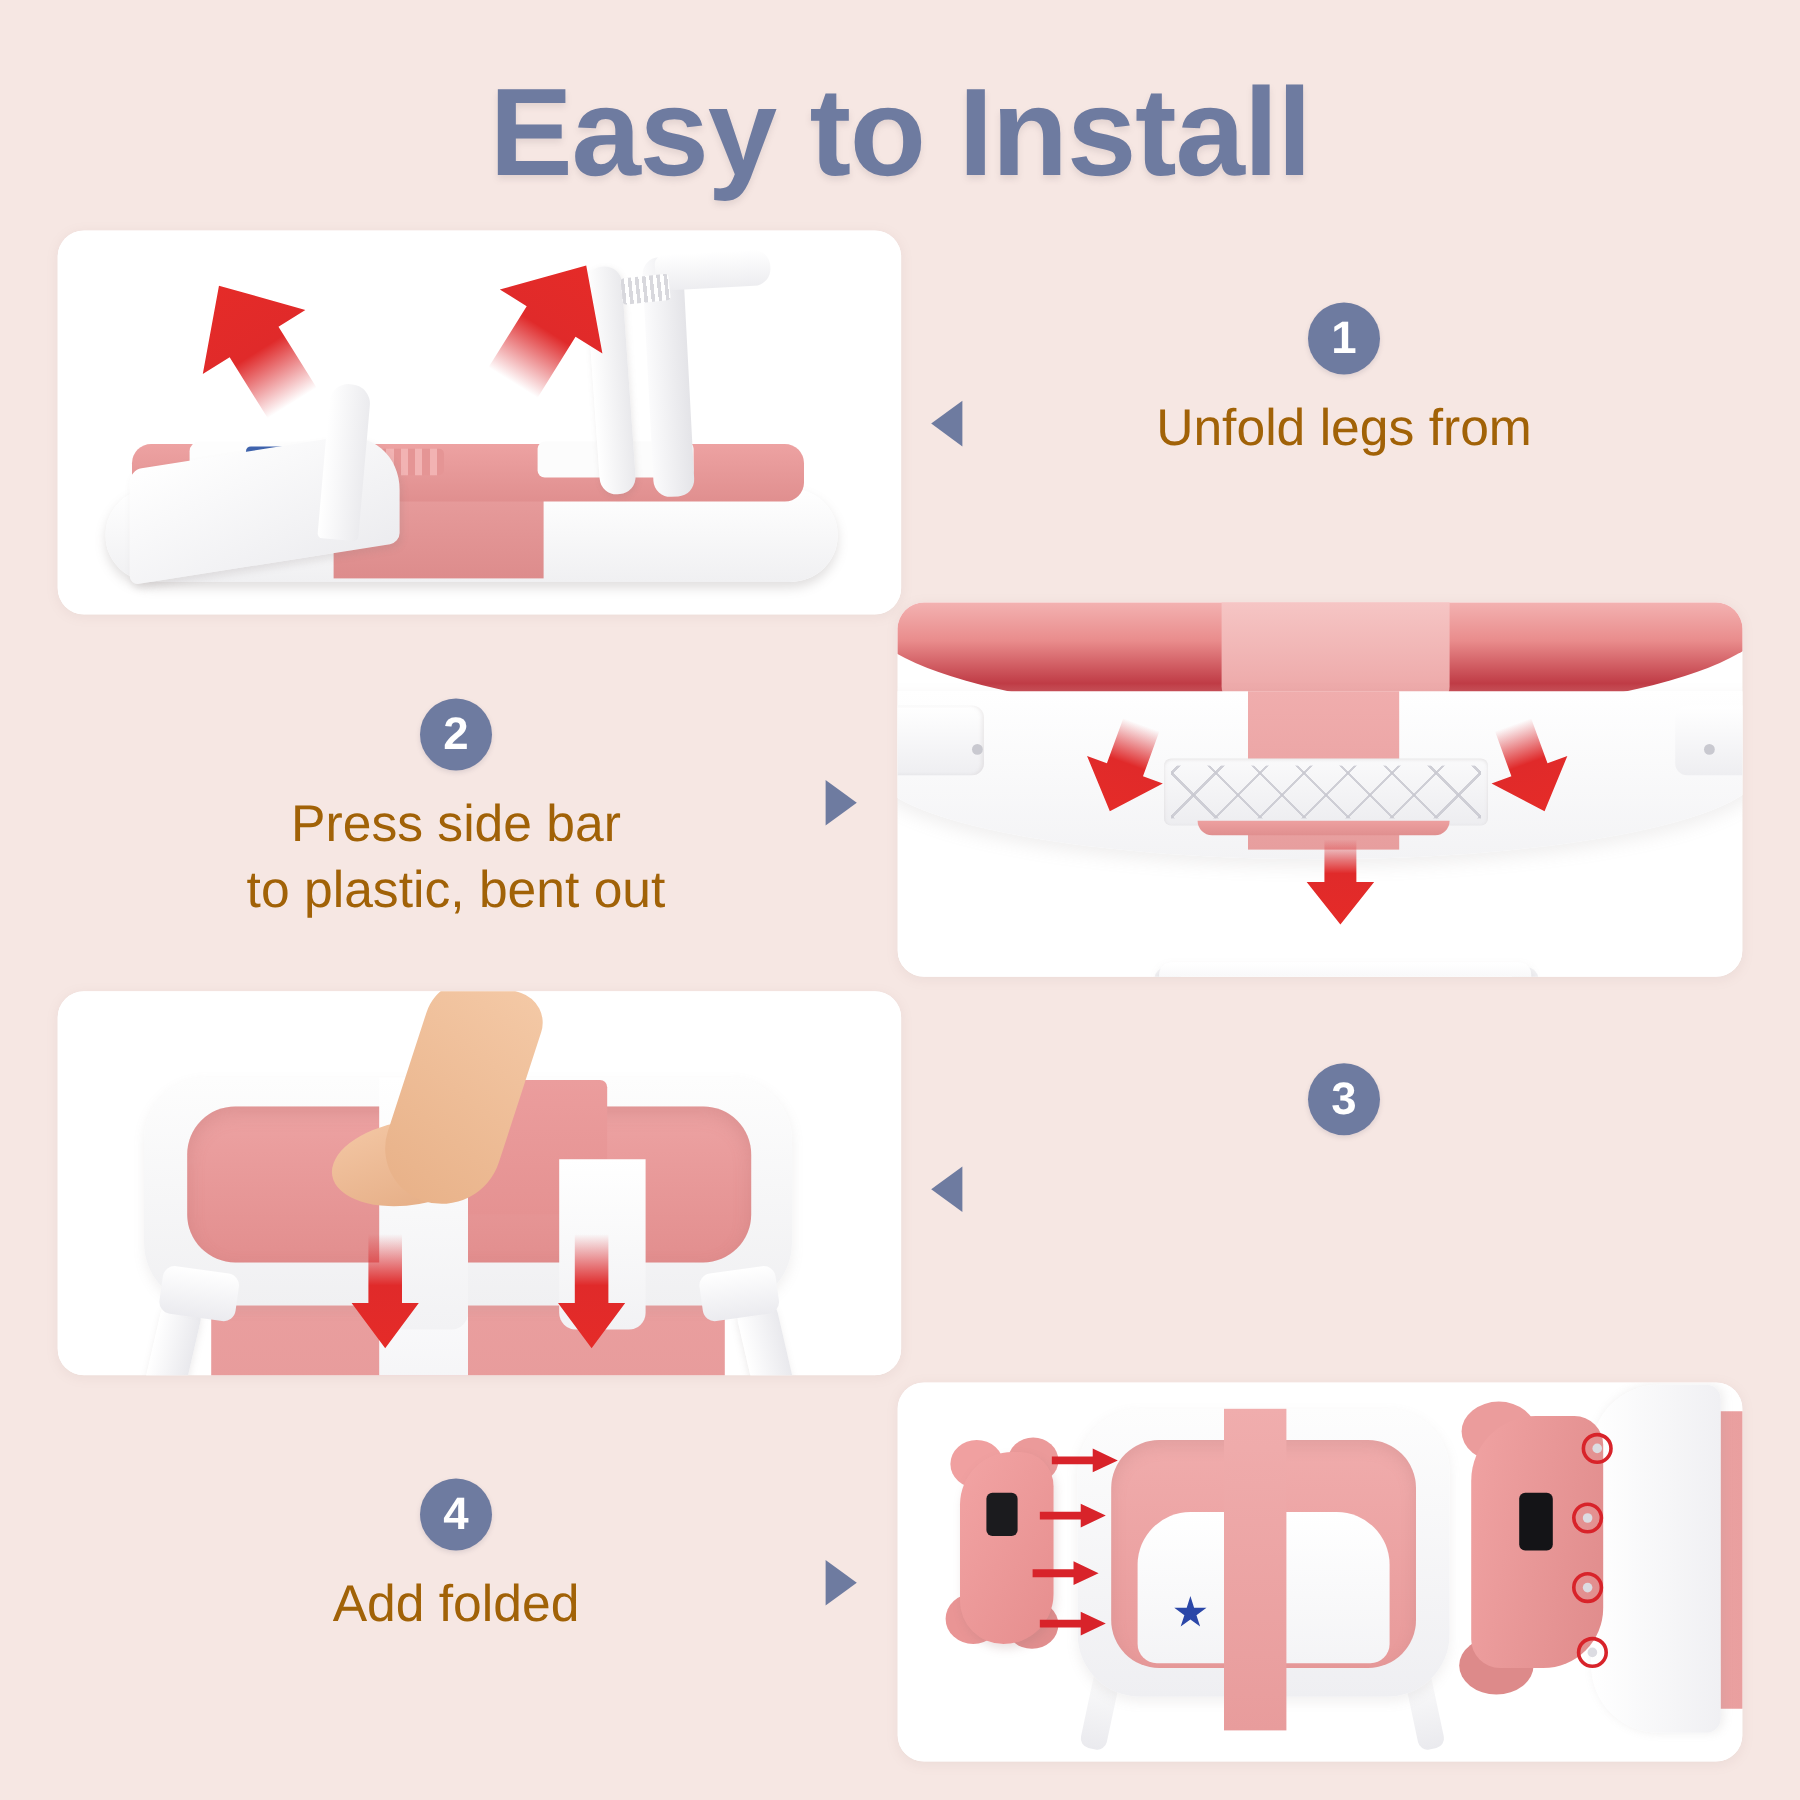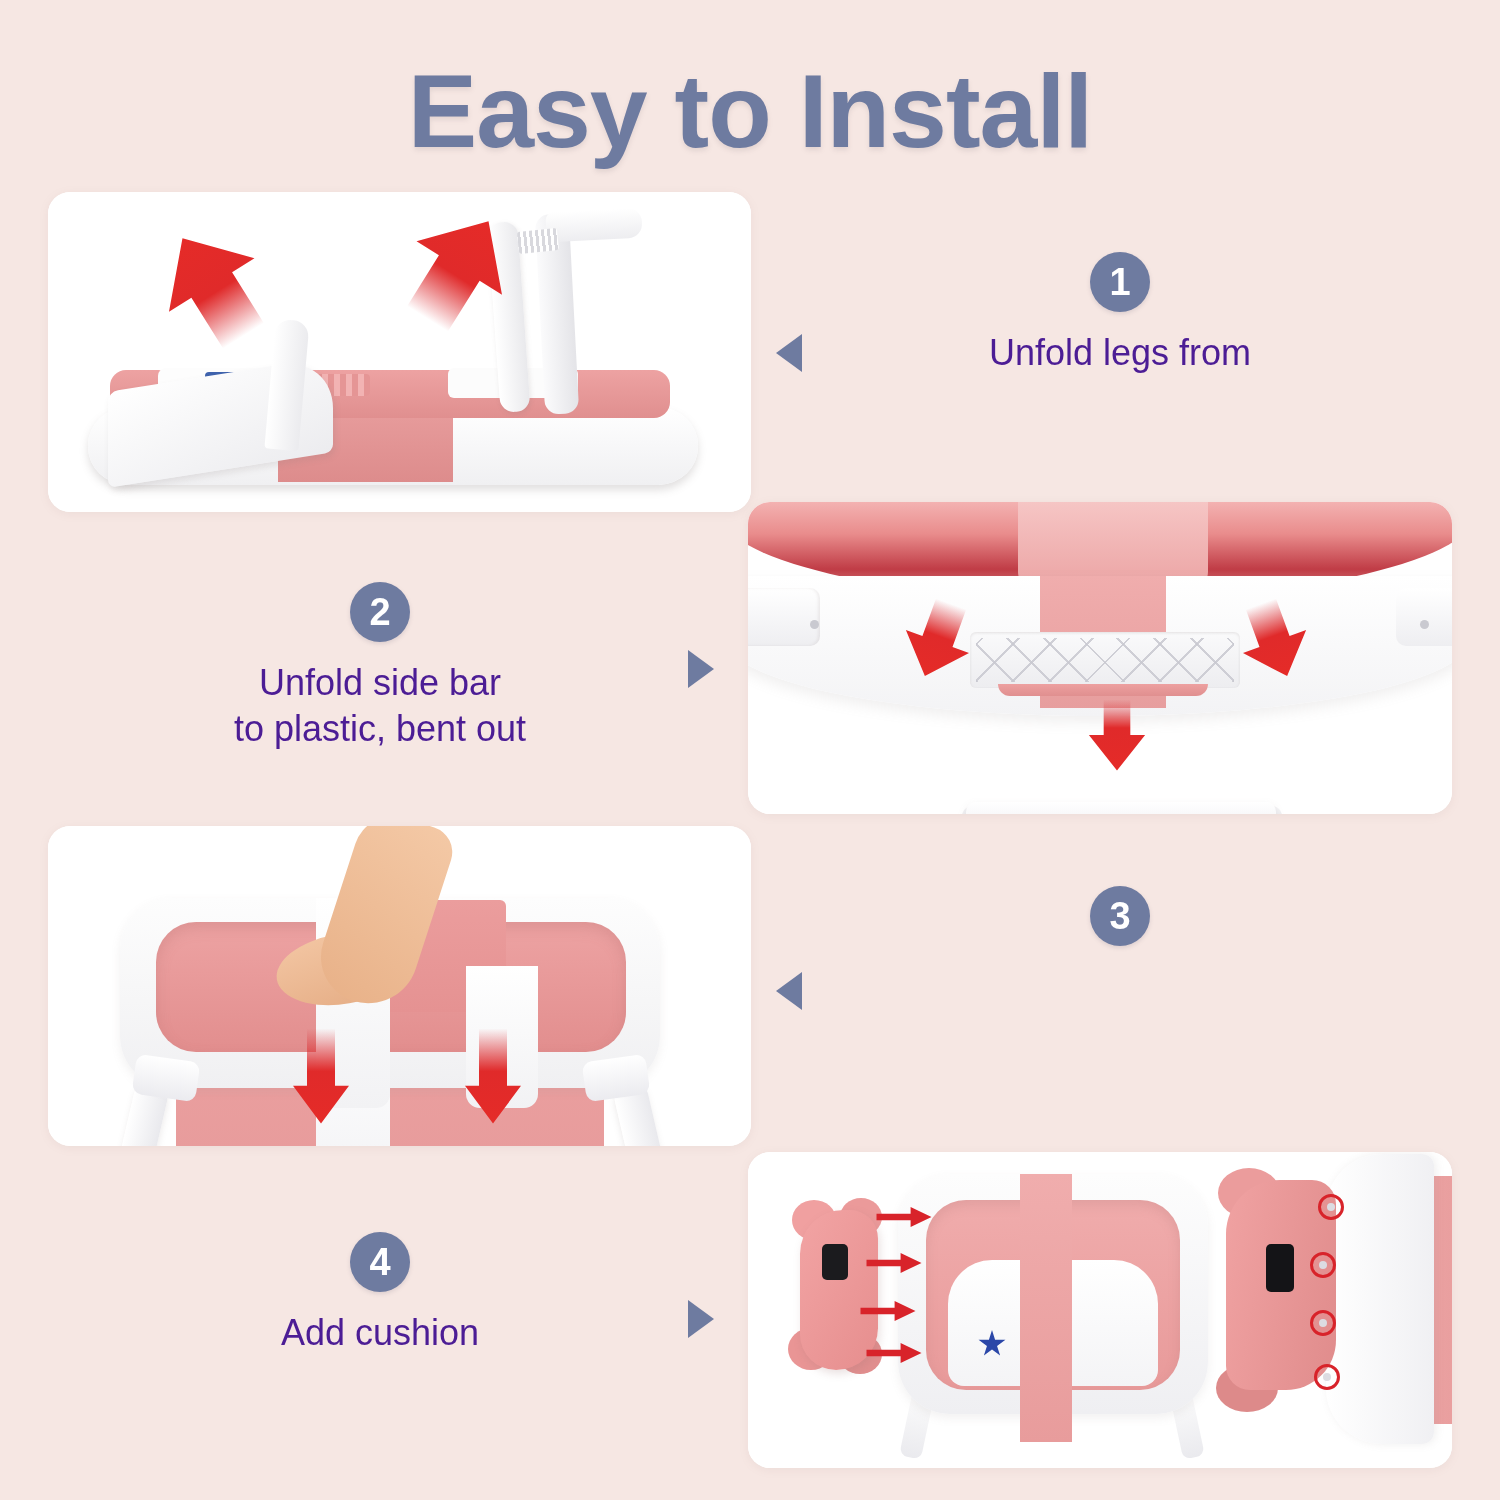--- a/index.html
+++ b/index.html
@@ -33,21 +33,21 @@
   
   .step { position: absolute; text-align: center; }
   .badge {
     width: 60px; height: 60px; border-radius: 50%;
     background: #6e7ba0; color: #fff;
     font-size: 38px; font-weight: 700; line-height: 60px;
     margin: 0 auto 18px auto;
     box-shadow: 0 2px 4px rgba(120,110,130,.2);
   }
   .step-text {
-    font-size: 36px; line-height: 1.28; color: #4c1d95; font-weight: 400;
+    font-size: 43px; line-height: 1.28; color: #a16207; font-weight: 400;
   }
   .pointer {
     position: absolute; width: 0; height: 0;
   }
   .pointer.left {
     border-top: 19px solid transparent;
     border-bottom: 19px solid transparent;
     border-right: 26px solid #6e7ba0;
   }
   .pointer.right {
@@ -464,21 +464,21 @@
             </defs>
           <path d="M50 98 L88 50 L68 50 L68 2 L32 2 L32 50 L12 50 Z" fill="url(#g5)"></path>
         </svg>
       </div>
 
     </div>
   </div>
 
   <div class="step" style="left:120px; top:582px; width:520px;">
     <div class="badge">2</div>
-    <div class="step-text">Unfold side bar</div>
+    <div class="step-text">Press side bar</div>
     <div class="step-text">to plastic, bent out</div>
   </div>
   <div class="pointer right" style="left:688px; top:650px;"></div>
 
   <div class="card" style="left:48px; top:826px; width:703px; height:320px;">
     <div class="photo">
       <div class="p3-leg-l"></div>
       <div class="p3-leg-r"></div>
       <div class="p3-body"></div>
 
@@ -586,17 +586,17 @@
         <div class="redcirc" style="left:96px; top:212px;">
             <i></i>
           </div>
       </div>
 
     </div>
   </div>
 
   <div class="step" style="left:120px; top:1232px; width:520px;">
     <div class="badge">4</div>
-    <div class="step-text">Add cushion</div>
+    <div class="step-text">Add folded</div>
   </div>
   <div class="pointer right" style="left:688px; top:1300px;"></div>
 
 </div>
 
 </body></html>

